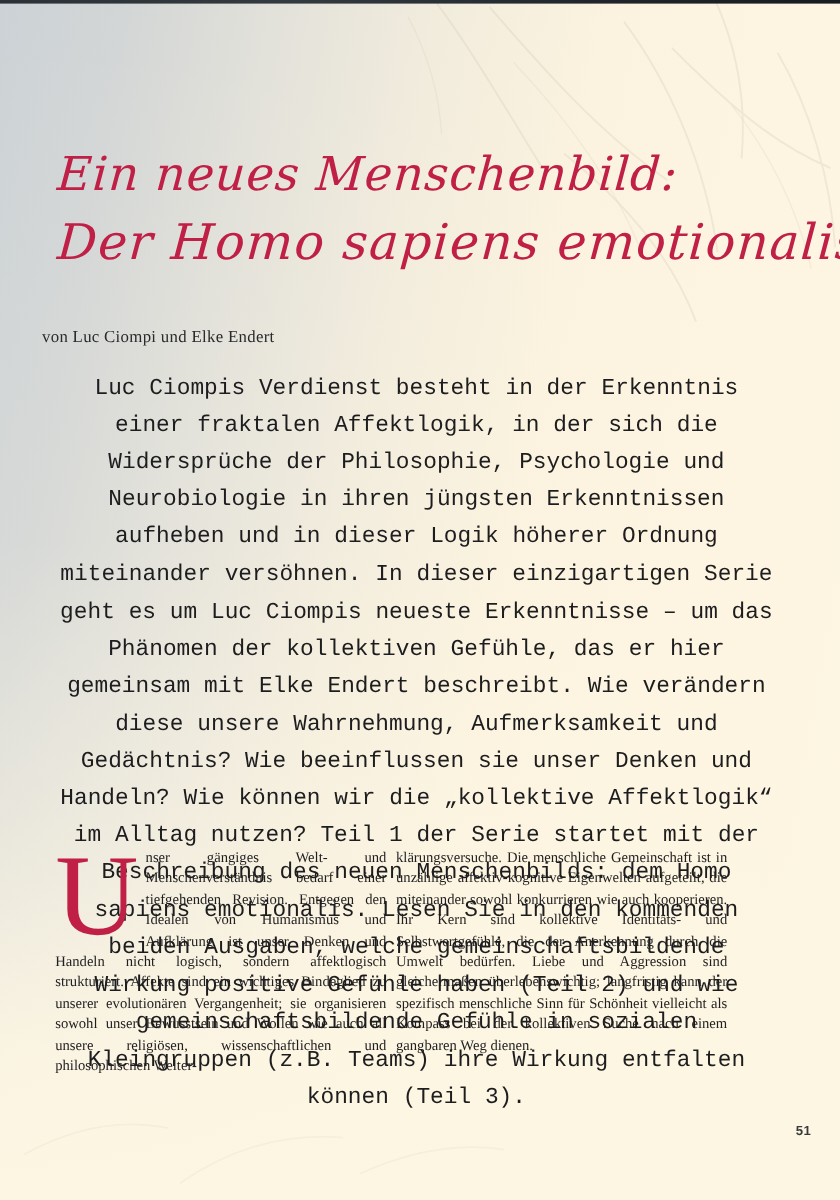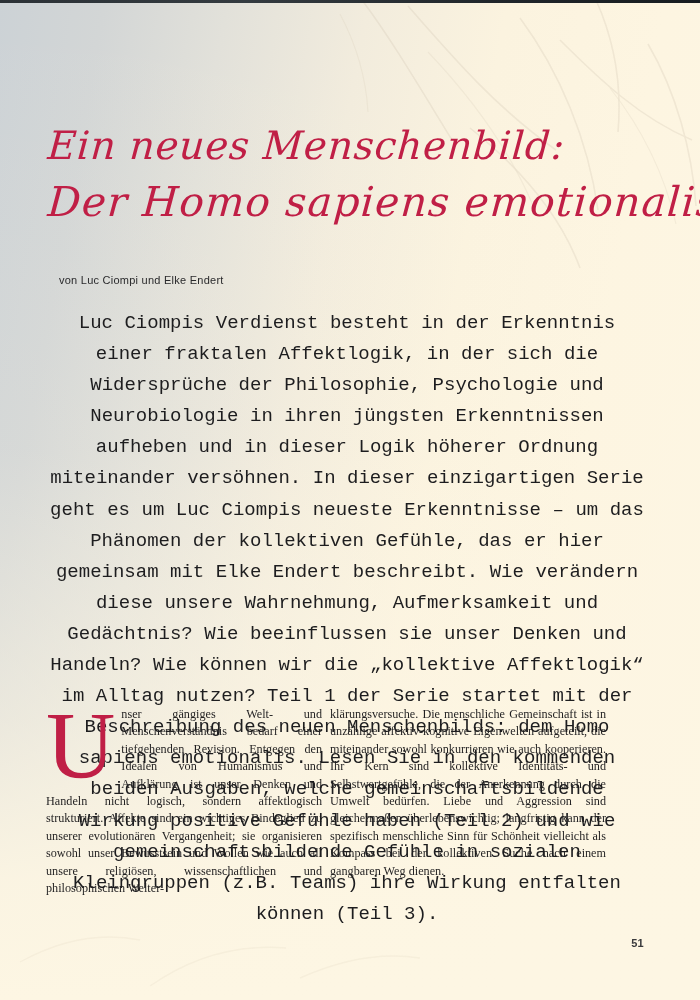--- a/index.html
+++ b/index.html
@@ -87,24 +87,24 @@
     transform-origin: left center;
   }
   .title-line.second {
     font-size: 41px;
     letter-spacing: 1.2px;
   }
 
   
   .byline {
     position: absolute;
-    left: 59px;
+    left: 35px;
     top: 274px;
-    font-family: Liberation Sans, sans-serif;
-    font-size: 11px;
+    font-family: Liberation Serif, serif;
+    font-size: 14px;
     color: #2a2a2c;
     letter-spacing: 0.25px;
   }
 
   
   .lead {
     position: absolute;
     left: 47px;
     top: 308px;
     width: 600px;
@@ -143,21 +143,21 @@
     color: #c01f46;
     font-size: 96px;
     line-height: 78px;
     margin: 1px 6px 0 0;
     font-weight: 400;
   }
 
   
   .page-number {
     position: absolute;
-    right: 56px;
+    right: 24px;
     top: 937px;
     font-family: "Liberation Sans", sans-serif;
     font-size: 11px;
     font-weight: bold;
     color: #3a3a3c;
     letter-spacing: 0.3px;
   }
 </style>
 </head>
 <body>

